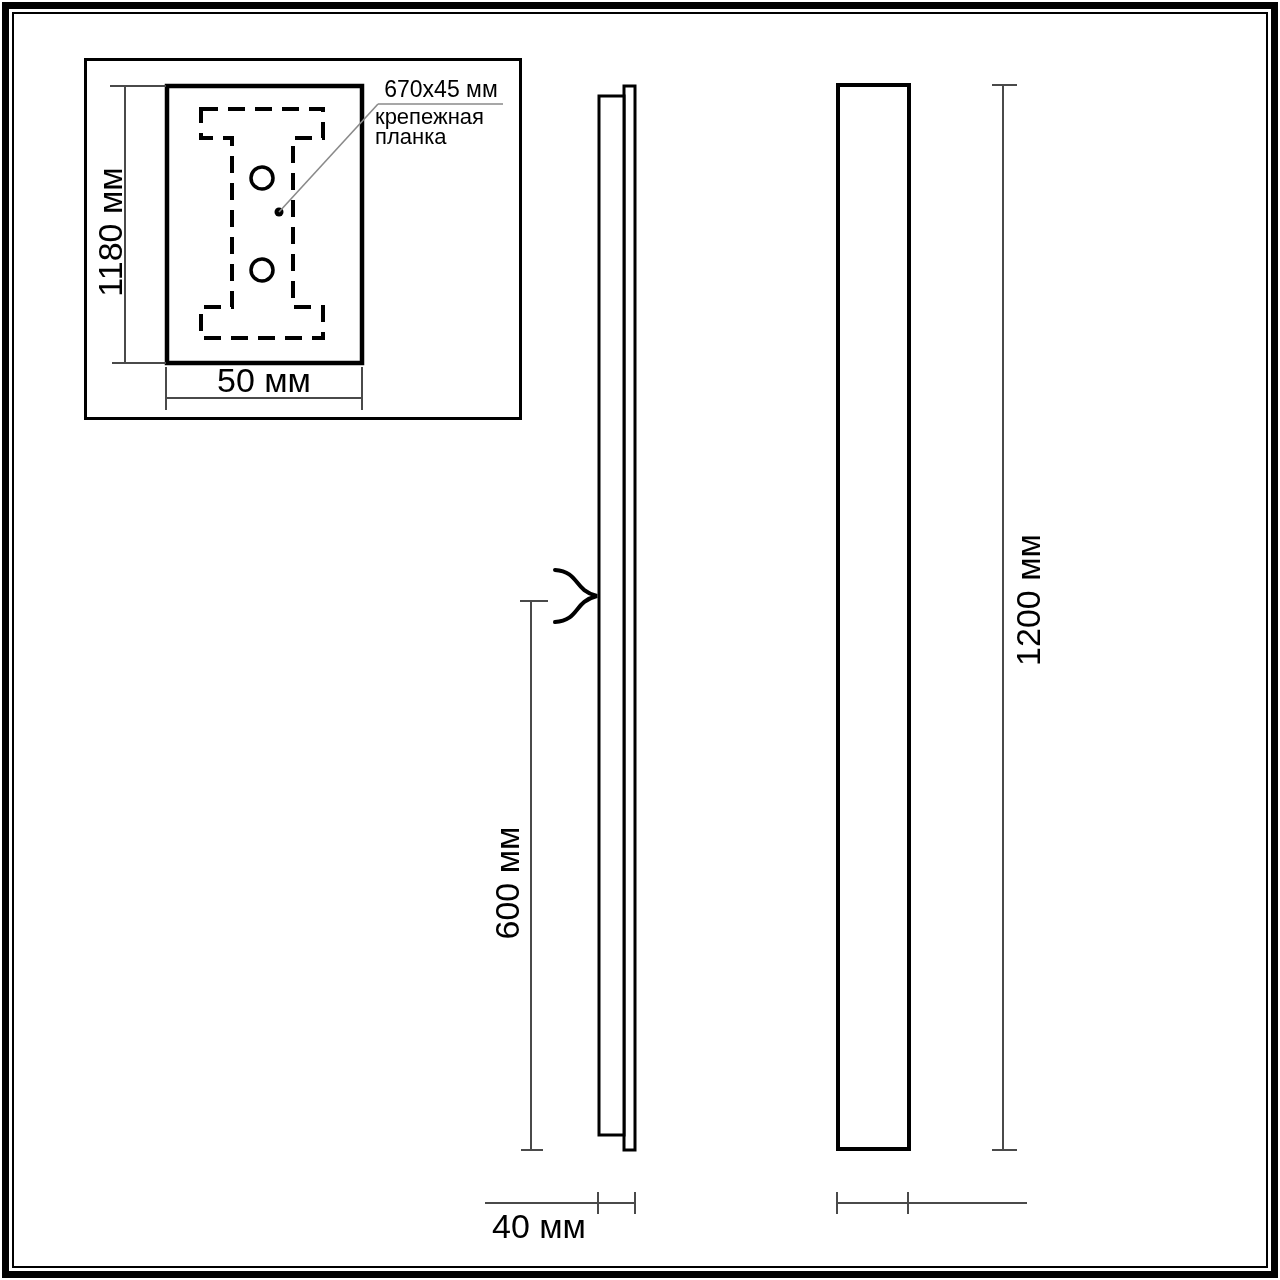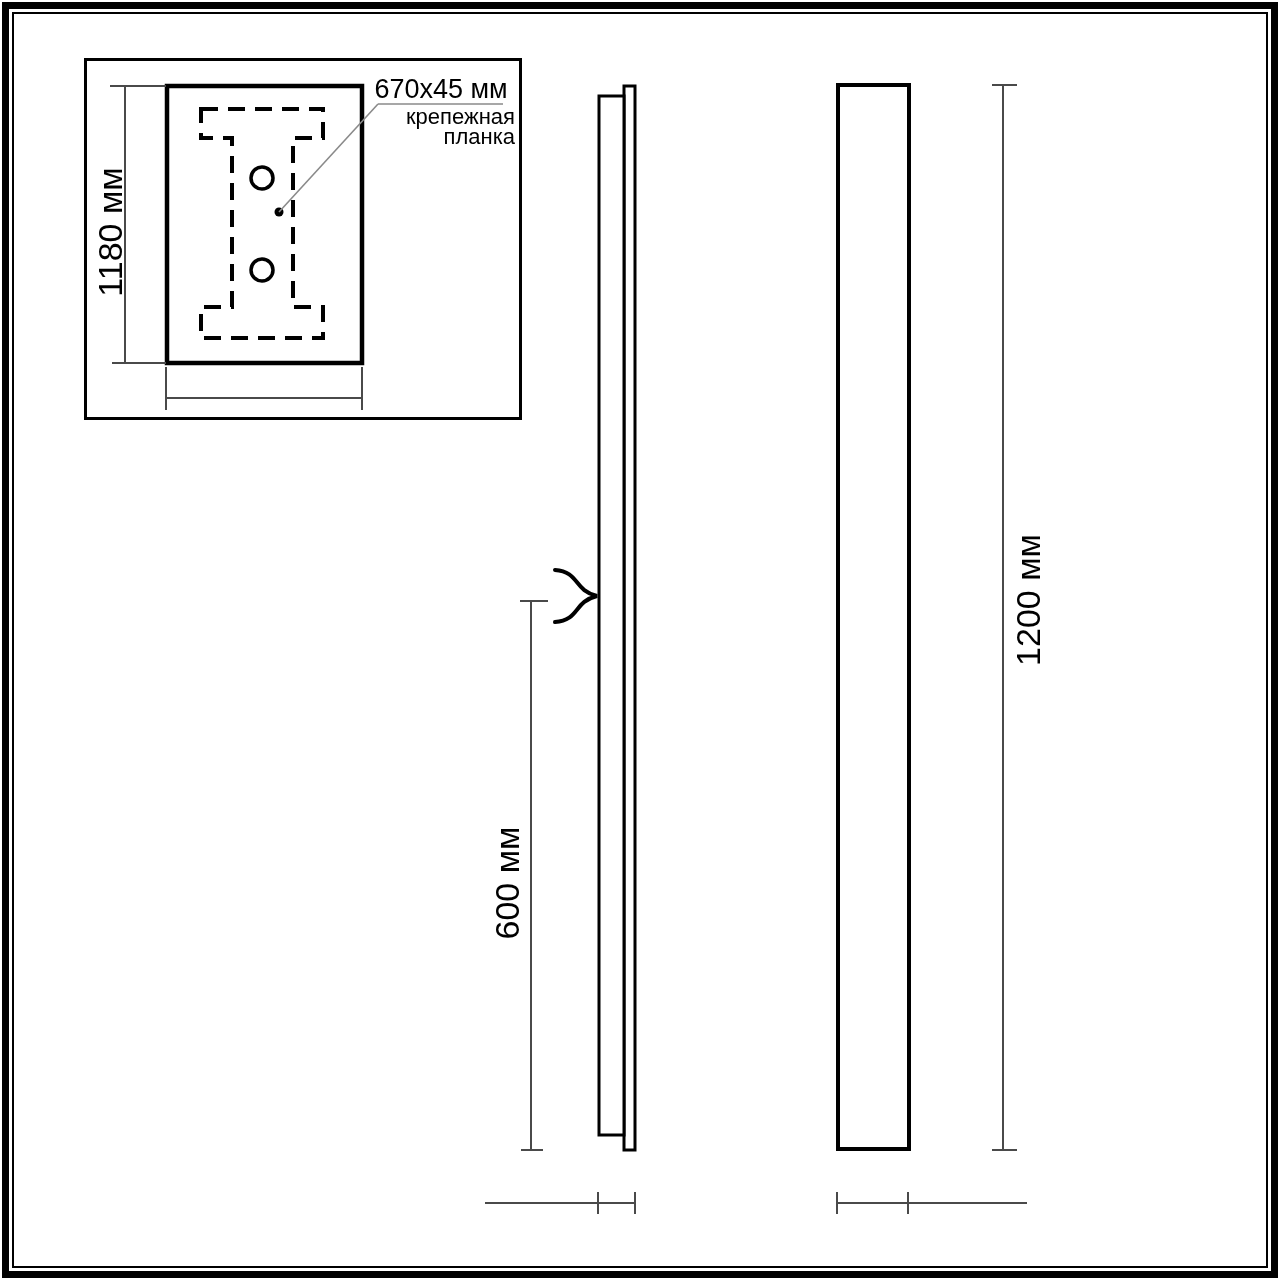--- a/index.html
+++ b/index.html
@@ -37,29 +37,29 @@
     text-align: center;
     white-space: nowrap;
   }
   .label.rot {
     transform: rotate(-90deg);
     transform-origin: center center;
   }
   .callout-size {
     position: absolute;
     left: 361px; top: 76px; width: 160px;
-    font-size: 27px; line-height: 26px;
+    font-size: 23px; line-height: 26px;
     text-align: center; color: var(--ink, #000);
     white-space: nowrap;
   }
   .callout-name {
     position: absolute;
     left: 375px; top: 107px; width: 140px;
     font-size: 22px; line-height: 20px;
-    text-align: right; color: var(--ink, #000);
+    text-align: left; color: var(--ink, #000);
   }
   #dim-1180-label { left: 0px;   top: 212px; width: 220px; height: 40px; }
   #dim-50-label   { left: 164px; top: 360px; width: 200px; height: 40px; }
   #dim-600-label  { left: 397px; top: 863px; width: 220px; height: 40px; }
   #dim-40-label   { left: 439px; top: 1206px; width: 200px; height: 40px; }
   #dim-1200-label { left: 908px; top: 580px; width: 240px; height: 40px; }
   #dim-80-label   { left: 867px; top: 1206px; width: 200px; height: 40px; }
 </style>
 </head>
 <body>
@@ -129,24 +129,26 @@
       <g>
         <line x1="837" y1="1203" x2="1027" y2="1203" class="dim"></line>
         <line x1="837" y1="1192" x2="837" y2="1214" class="dim"></line>
         <line x1="908" y1="1192" x2="908" y2="1214" class="dim"></line>
       </g>
     </g>
   </svg>
 
   <div id="dim-1180-label" class="label rot">1180 мм</div>
 
+  <div id="dim-50-label" class="label">50 мм</div>
 
   <div class="callout-size">670x45 мм</div>
 
   <div class="callout-name">крепежная планка</div>
 
   <div id="dim-600-label" class="label rot">600 мм</div>
 
+  <div id="dim-40-label" class="label">40 мм</div>
 
   <div id="dim-1200-label" class="label rot">1200 мм</div>
 
 
 </div>
 
 </body></html>

